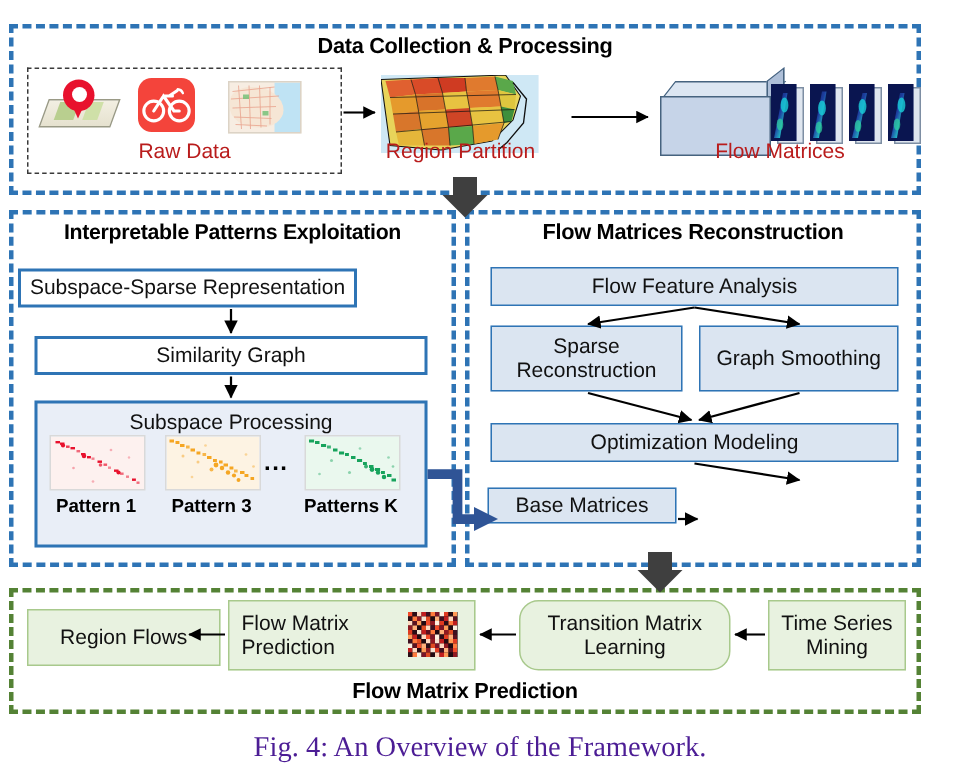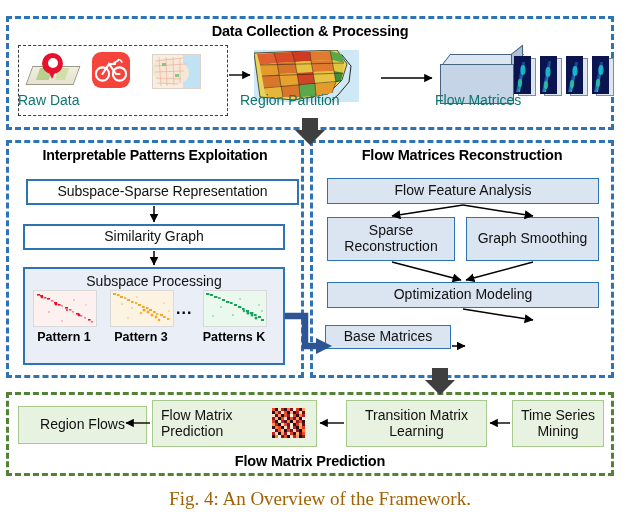--- a/index.html
+++ b/index.html
@@ -22,22 +22,22 @@
        background:#dbe5f1;border:1.6px solid #2e74b5;
        font-size:14px;line-height:1.12;color:#111;}
   .box.green{background:#e8f2e0;border:1.6px solid #a8c98c;}
   .box.plain{background:#ffffff;border:2px solid #2e74b5;}
 
   
   .rawgroup{position:absolute;box-sizing:border-box;
     border:1.6px dashed #3a3a3a;background:#fff;}
 
   
-  .piclabel{position:absolute;text-align:left;font-size:14px;
-    color:#0f766e;white-space:nowrap;}
+  .piclabel{position:absolute;text-align:center;font-size:14px;
+    color:#b91c1c;white-space:nowrap;}
 
   
   .ovl{position:absolute;left:0;top:0;width:640px;height:521px;
        pointer-events:none;}
 
   
   .mapcard{position:absolute;width:46px;height:30px;}
   .mapcard .sheet{position:absolute;left:0;top:12px;width:46px;height:17px;
     background:linear-gradient(180deg,#f2efe2 0%,#e6e2cf 100%);
     border:1px solid #9a9a86;
@@ -91,21 +91,21 @@
   .pt{position:absolute;width:62px;height:35px;border:1px solid #d9d9d9;}
   .ptlabel{position:absolute;font-weight:bold;font-size:12.5px;
     text-align:center;white-space:nowrap;}
   .dots{position:absolute;font-weight:bold;font-size:16px;letter-spacing:1px;}
 
   
   .predhm{position:absolute;width:33px;height:30px;overflow:hidden;
     background:#140a10;}
 
   .caption{position:absolute;left:0;right:0;text-align:center;
-    font-family:"Liberation Serif", serif;font-size:19px;color:#a16207;}
+    font-family:"Liberation Serif", serif;font-size:19px;color:#4c1d95;}
 </style>
 </head>
 <body>
 
 <div class="fig">
 
   <div class="panel blue" style="left:6px;top:16px;width:608px;height:114px;">
     <div class="panel-title" style="top:4px;">Data Collection &amp; Processing</div>
   </div>
 
@@ -236,21 +236,21 @@
       <ellipse cx="6" cy="27" rx="2.2" ry="4" fill="#2fd4a0" opacity="0.7"></ellipse>
     </svg></div>
   </div>
 
   <div class="piclabel" style="left:435px;top:92px;width:170px;">Flow Matrices</div>
 
   <div class="panel blue" style="left:6px;top:140px;width:298px;height:238px;">
     <div class="panel-title" style="top:4px;font-size:14.2px;">Interpretable Patterns Exploitation</div>
   </div>
 
-  <div class="box plain" style="left:26px;top:179px;width:273px;height:26px;">Subspace-Sparse Representation</div>
+  <div class="box plain" style="left:12px;top:179px;width:226px;height:26px;">Subspace-Sparse Representation</div>
 
   <div class="box plain" style="left:23px;top:224px;width:262px;height:26px;">Similarity Graph</div>
 
   <div class="box plain" style="left:23px;top:267px;width:262px;height:98px;
               align-items:flex-start;padding-top:5px;background:#e9eef7;">
     <span>Subspace Processing</span>
   </div>
 
   <div class="pt" style="left:33px;top:290px;">
     <svg width="62" height="35" viewBox="0 0 62 35" aria-hidden="true">
@@ -494,21 +494,21 @@
           <rect x="15" y="27" width="3" height="3" fill="#220a12"></rect>
         <rect x="18" y="27" width="3" height="3" fill="#ffd9c0"></rect>
           <rect x="21" y="27" width="3" height="3" fill="#c11e1e"></rect>
         <rect x="24" y="27" width="3" height="3" fill="#ff9a55"></rect>
           <rect x="27" y="27" width="3" height="3" fill="#1e0810"></rect>
         <rect x="30" y="27" width="3" height="3" fill="#901a22"></rect>
       </g>
     </svg>
   </div>
 
-  <div class="box green" style="left:346px;top:400px;width:141px;height:47px;">Transition Matrix Learning</div>
+  <div class="box green" style="left:346px;top:400px;width:141px;height:47px;border-radius:13px;">Transition Matrix Learning</div>
 
   <div class="box green" style="left:512px;top:400px;width:92px;height:47px;">Time Series Mining</div>
 
   <svg class="ovl" viewBox="0 0 640 521" aria-hidden="true">
     <defs>
       <marker id="ah" markerWidth="7" markerHeight="7" refX="5.6" refY="3" orient="auto" markerUnits="strokeWidth">
         <path d="M0,0 L6,3 L0,6 z" fill="#000"></path>
       </marker>
       <marker id="ahb" markerWidth="5.4" markerHeight="5.4" refX="4.4" refY="2.6" orient="auto" markerUnits="strokeWidth">
         <path d="M0,0 L5,2.6 L0,5.2 z" fill="#2f5496"></path>

